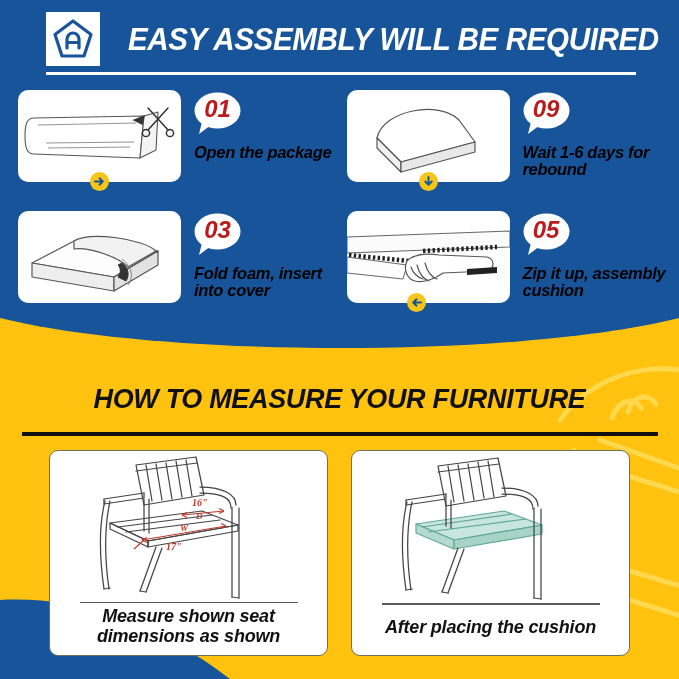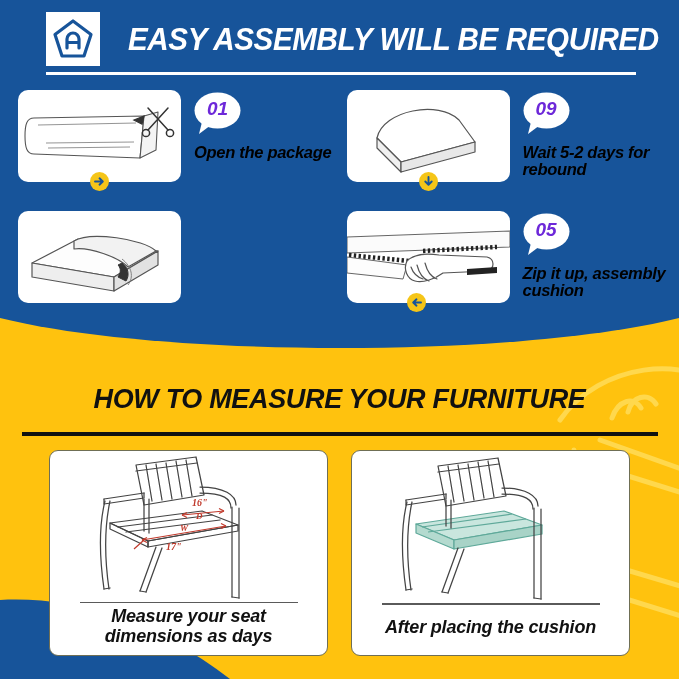--- a/index.html
+++ b/index.html
@@ -114,22 +114,22 @@
   }
   .step-num .bubble {
     display: block;
   }
   .step-num .bubble svg { display:block; }
   .step-num .num {
     position: absolute;
     left: 0; top: 0;
     width: 47px; height: 37px;
     display: flex; align-items: center; justify-content: center;
-    color: #6d28d9;
-    font-size: 19px;
+    color: #b91c1c;
+    font-size: 24px;
     font-weight: bold;
     font-style: italic;
     padding-bottom: 4px;
   }
   .step-label {
     margin-top: 3px;
     color: #000000;
     font-size: 16.5px;
     line-height: 1.03;
     font-weight: bold;
@@ -324,21 +324,21 @@
         <div class="step-text">
           <div class="step-num">
             <span class="bubble">
               <svg width="47" height="45" viewBox="0 0 47 45" xmlns="http://www.w3.org/2000/svg">
                 <ellipse cx="23.5" cy="18.5" rx="23" ry="18" fill="#ffffff"></ellipse>
                 <path d="M8 30 L5 42 L17 33 Z" fill="#ffffff"></path>
               </svg>
             </span>
             <span class="num">09</span>
           </div>
-          <div class="step-label">Wait 5-2 days for rebound</div>
+          <div class="step-label">Wait 1-6 days for rebound</div>
         </div>
       </div>
 
       <div class="step">
         <div class="step-card">
           <div class="art">
             <svg width="163" height="92" viewBox="0 0 163 92" xmlns="http://www.w3.org/2000/svg">
               <g fill="#ffffff" stroke="#555" stroke-width="1.2" stroke-linejoin="round">
                 <path d="M14 52 L60 28 L140 40 L96 66 Z" fill="#fdfdfd"></path>
                 <path d="M14 52 L14 66 L96 80 L96 66 Z" fill="#eeeeee"></path>
@@ -346,20 +346,32 @@
                 <path d="M56 30 C72 20 126 28 138 40 L110 56 C100 46 72 36 56 38 Z" fill="#f2f2f2"></path>
               </g>
               <g fill="#333" stroke="#333" stroke-width="1">
                 <path d="M104 52 C110 56 112 64 108 70 L100 66 C104 60 102 56 100 54 Z"></path>
               </g>
               <g stroke="#777" stroke-width="0.9" fill="none">
                 <path d="M104 48 C114 56 116 66 110 74"></path>
               </g>
             </svg>
           </div>
+        </div>
+        <div class="step-text">
+          <div class="step-num">
+            <span class="bubble">
+              <svg width="47" height="45" viewBox="0 0 47 45" xmlns="http://www.w3.org/2000/svg">
+                <ellipse cx="23.5" cy="18.5" rx="23" ry="18" fill="#ffffff"></ellipse>
+                <path d="M8 30 L5 42 L17 33 Z" fill="#ffffff"></path>
+              </svg>
+            </span>
+            <span class="num">03</span>
+          </div>
+          <div class="step-label">Fold foam, insert into cover</div>
         </div>
       </div>
 
       <div class="step">
         <div class="step-card">
           <div class="art">
             <svg width="163" height="92" viewBox="0 0 163 92" xmlns="http://www.w3.org/2000/svg">
               <g fill="#ffffff" stroke="#666" stroke-width="1.1">
                 <path d="M0 26 L163 20 L163 36 L0 42 Z" fill="#fbfbfb"></path>
               </g>
@@ -462,21 +474,21 @@
           </g>
           <g fill="#C0392B" font-family="Liberation Serif, serif" font-style="italic" font-weight="bold">
             <text x="118" y="55" font-size="10">16"</text>
             <text x="122" y="68" font-size="9">D</text>
             <text x="106" y="80" font-size="9">W</text>
             <text x="92" y="99" font-size="10">17"</text>
           </g>
         </svg>
       </div>
       <div class="m-sep"></div>
-      <div class="m-cap">Measure your seat dimensions as days</div>
+      <div class="m-cap">Measure shown seat dimensions as shown</div>
     </div>
 
     <div class="m-card">
       <div class="m-art">
         <svg width="230" height="150" viewBox="0 0 230 150" xmlns="http://www.w3.org/2000/svg">
           <g fill="none" stroke="#444" stroke-width="1.25" stroke-linejoin="round" stroke-linecap="round">
             <path d="M62 14 L122 6 L130 44 L70 54 Z"></path>
             <path d="M72 14 L78 50"></path>
             <path d="M82 13 L88 49"></path>
             <path d="M92 12 L98 48"></path>

